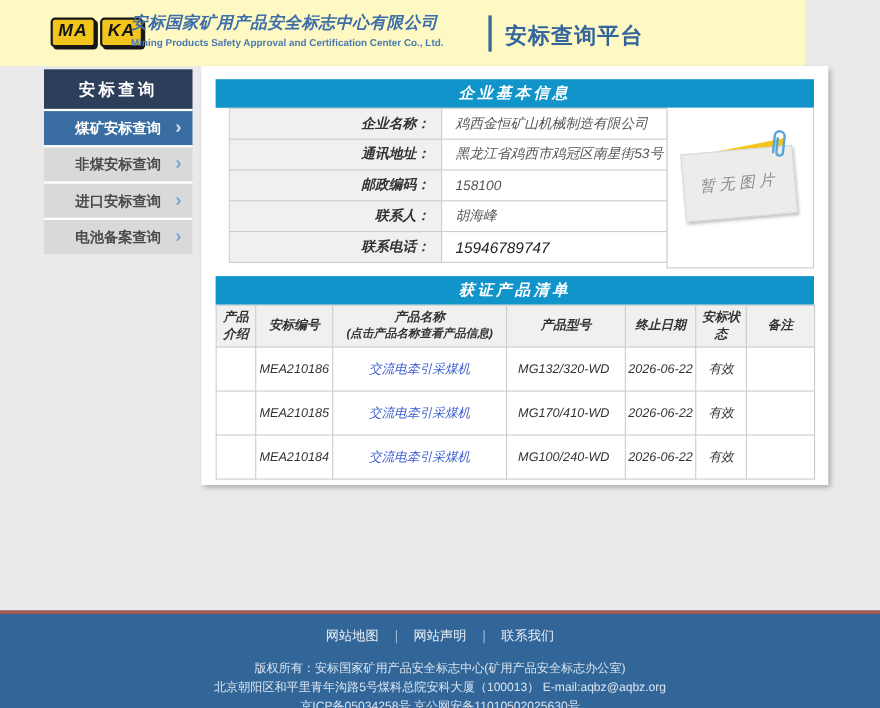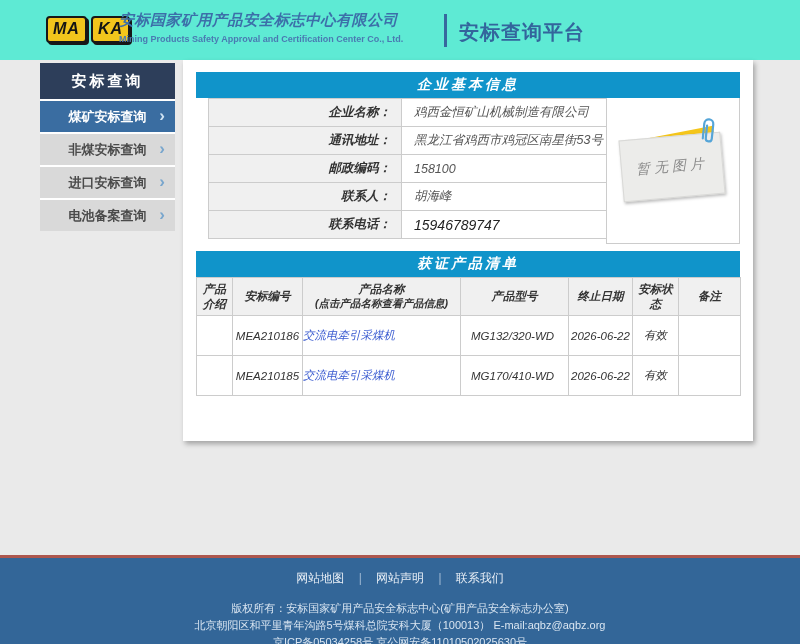--- a/index.html
+++ b/index.html
@@ -5,21 +5,21 @@
   * { box-sizing: border-box; margin: 0; padding: 0; }
   html, body { width: 800px; height: 644px; }
   body {
     position: relative;
     background: #eaeaea;
     font-family: "Liberation Sans", "DejaVu Sans", sans-serif;
     overflow: hidden;
   }
 
   
-  .header { position: absolute; top: 0; left: 0; width: 800px; height: 60px; background: #5eead4; }
+  .header { position: absolute; top: 0; left: 0; width: 732px; height: 60px; background: #fef9c3; }
   .logo { position: absolute; left: 46px; top: 16px; display: flex; gap: 4px; }
   .logo-block {
     background: #f2c51c; color: #141414; border: 2px solid #171717; border-radius: 4px;
     font-weight: bold; font-style: italic; font-size: 16px; line-height: 20px;
     padding: 1px 5px 2px; box-shadow: 2px 2px 0 #171717; letter-spacing: 1px;
   }
   .org { position: absolute; left: 119px; top: 11px; }
   .org-cn { font-size: 15px; font-weight: bold; color: #3c6fa9; letter-spacing: 0.5px; white-space: nowrap; font-style: italic; }
   .org-en { font-size: 9px; font-weight: bold; color: #4a7ab2; margin-top: 4px; white-space: nowrap; }
   .hdr-divider { position: absolute; left: 444px; top: 14px; width: 3px; height: 33px; background: #37689e; }
@@ -81,21 +81,21 @@
 
   .prod-sec { margin-top: 7px; }
   .prod-table { border-collapse: collapse; width: 544px; table-layout: fixed; }
   .prod-table th, .prod-table td { border: 1px solid #ccc; }
   .prod-table th {
     background: #f0f0f0; font-weight: bold; color: #333; height: 38px;
     font-size: 11.5px; line-height: 1.3; padding: 2px; text-align: center;
   }
   .prod-table th .sub { font-weight: bold; font-size: 10.5px; }
   .prod-table td { height: 40px; text-align: center; color: #333; font-size: 11.5px; padding: 2px; }
-  .prod-table td.name-cell { text-align: left; padding: 3px 0; }
+  .prod-table td.name-cell { text-align: center; padding: 3px 0; }
   .prod-table td.model-cell { text-align: left; padding-left: 10px; }
   a.plink { color: #3a5bd0; text-decoration: none; cursor: pointer; }
 
   
   .footer {
     position: absolute; left: 0; top: 555px; width: 800px; height: 89px;
     background: #336698; border-top: 3px solid #ad574e;
   }
   .f-links { display: flex; justify-content: center; align-items: center; margin-top: 12px; font-size: 12px; color: #e9eff6; text-align: center; }
   .f-links a { color: #e9eff6; text-decoration: none; cursor: pointer; }
@@ -221,20 +221,31 @@
           <td></td>
           <td>MEA210185</td>
           <td class="name-cell">
             <a class="plink">交流电牵引采煤机</a>
           </td>
           <td class="model-cell">MG170/410-WD</td>
           <td>2026-06-22</td>
           <td>有效</td>
           <td></td>
         </tr>
+        <tr>
+          <td></td>
+          <td>MEA210184</td>
+          <td class="name-cell">
+            <a class="plink">交流电牵引采煤机</a>
+          </td>
+          <td class="model-cell">MG100/240-WD</td>
+          <td>2026-06-22</td>
+          <td>有效</td>
+          <td></td>
+        </tr>
       </tbody>
         </table>
     </div>
 
   </div>
 </div>
 
 <div class="footer">
   <div class="f-links">
     <a>网站地图</a>

